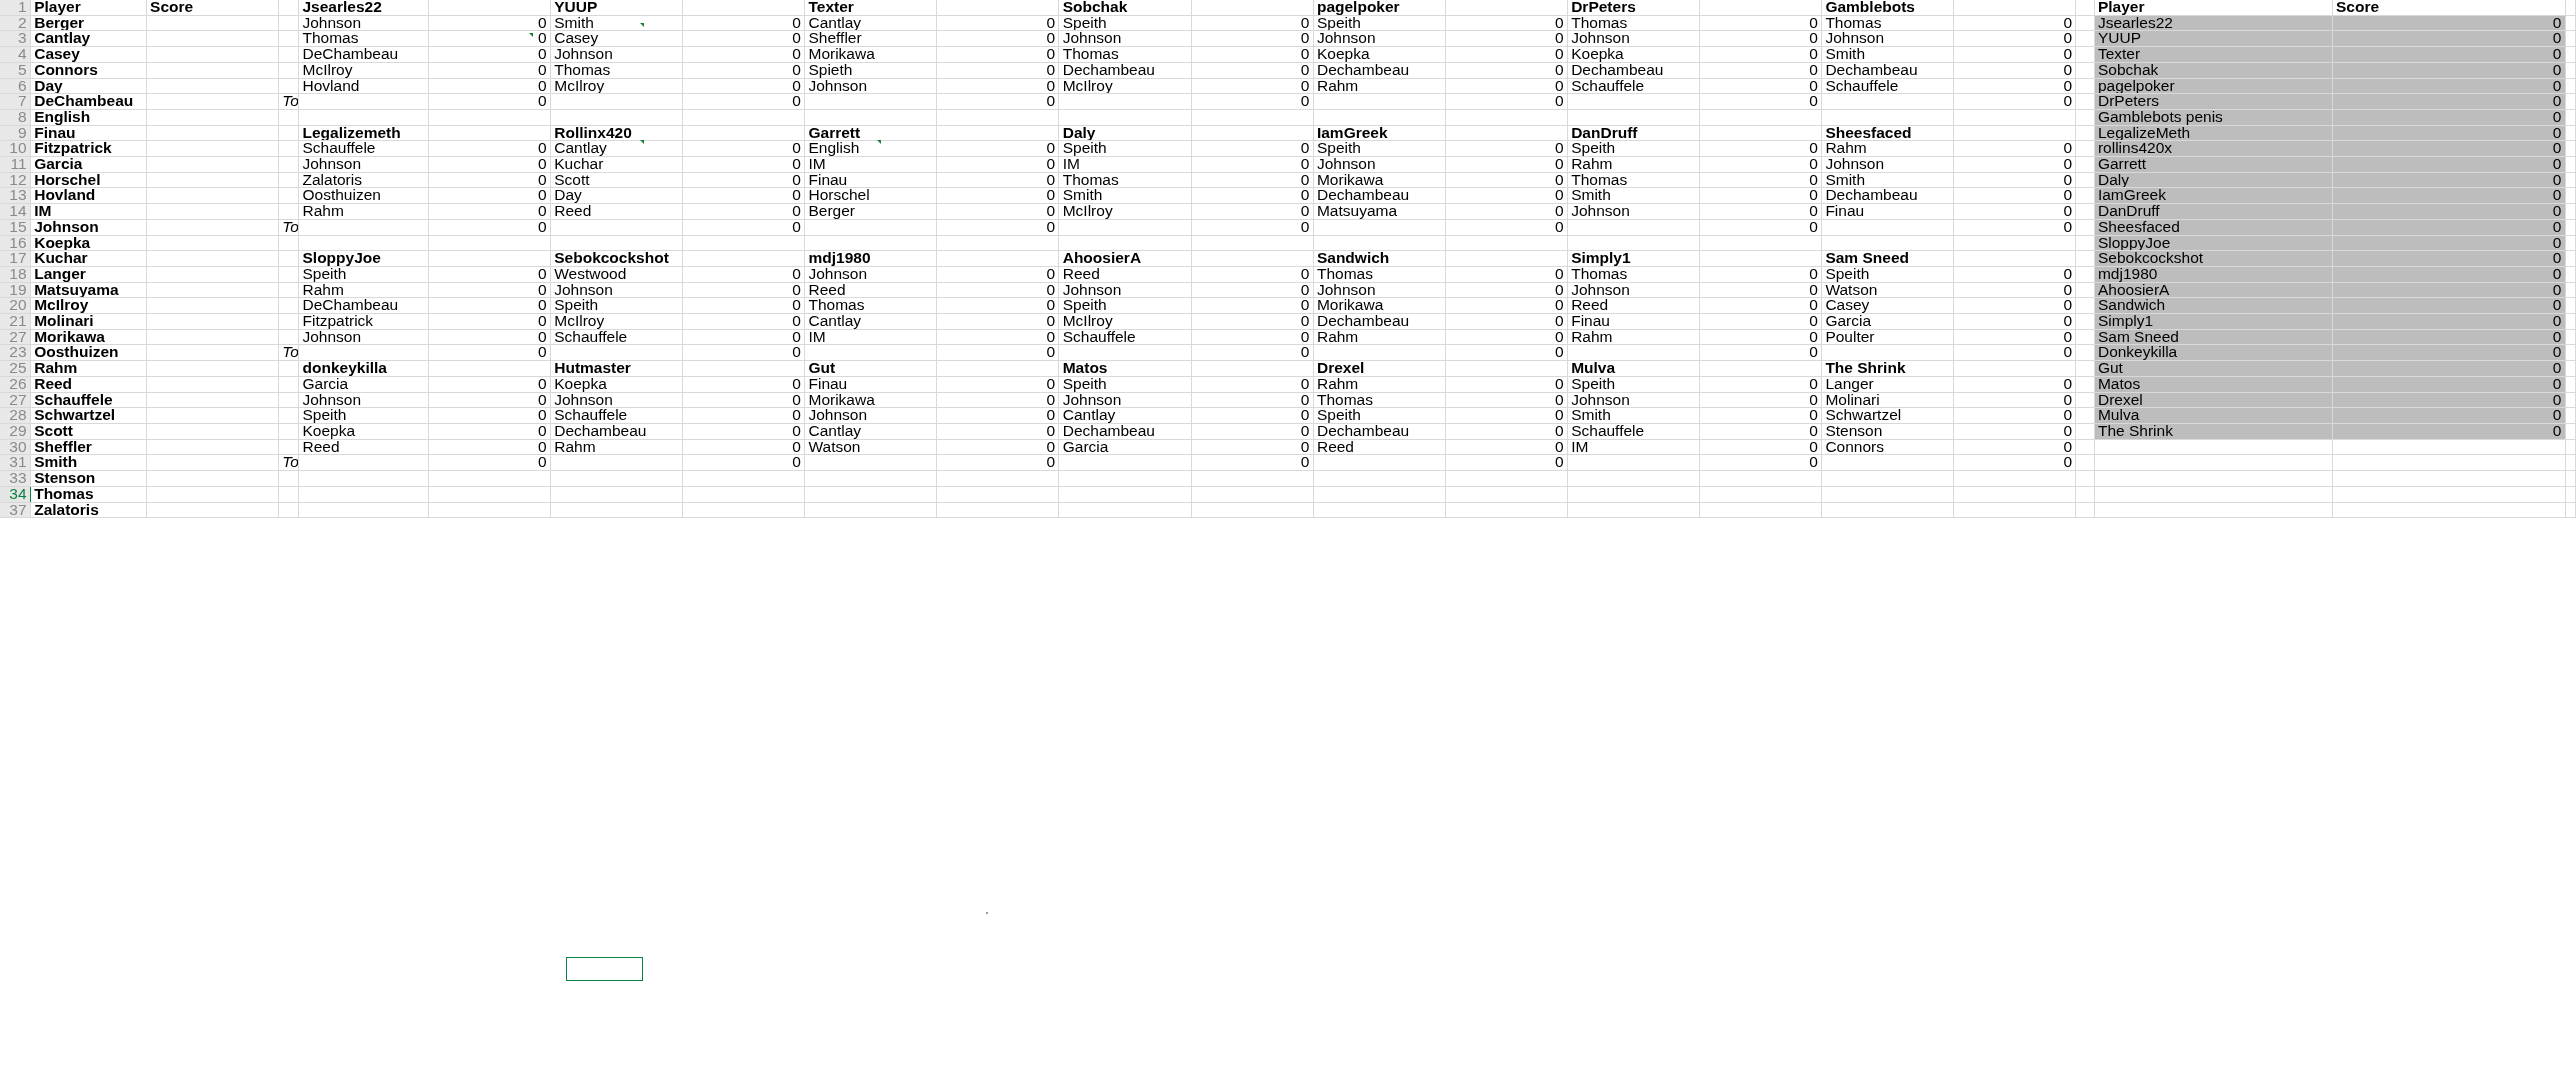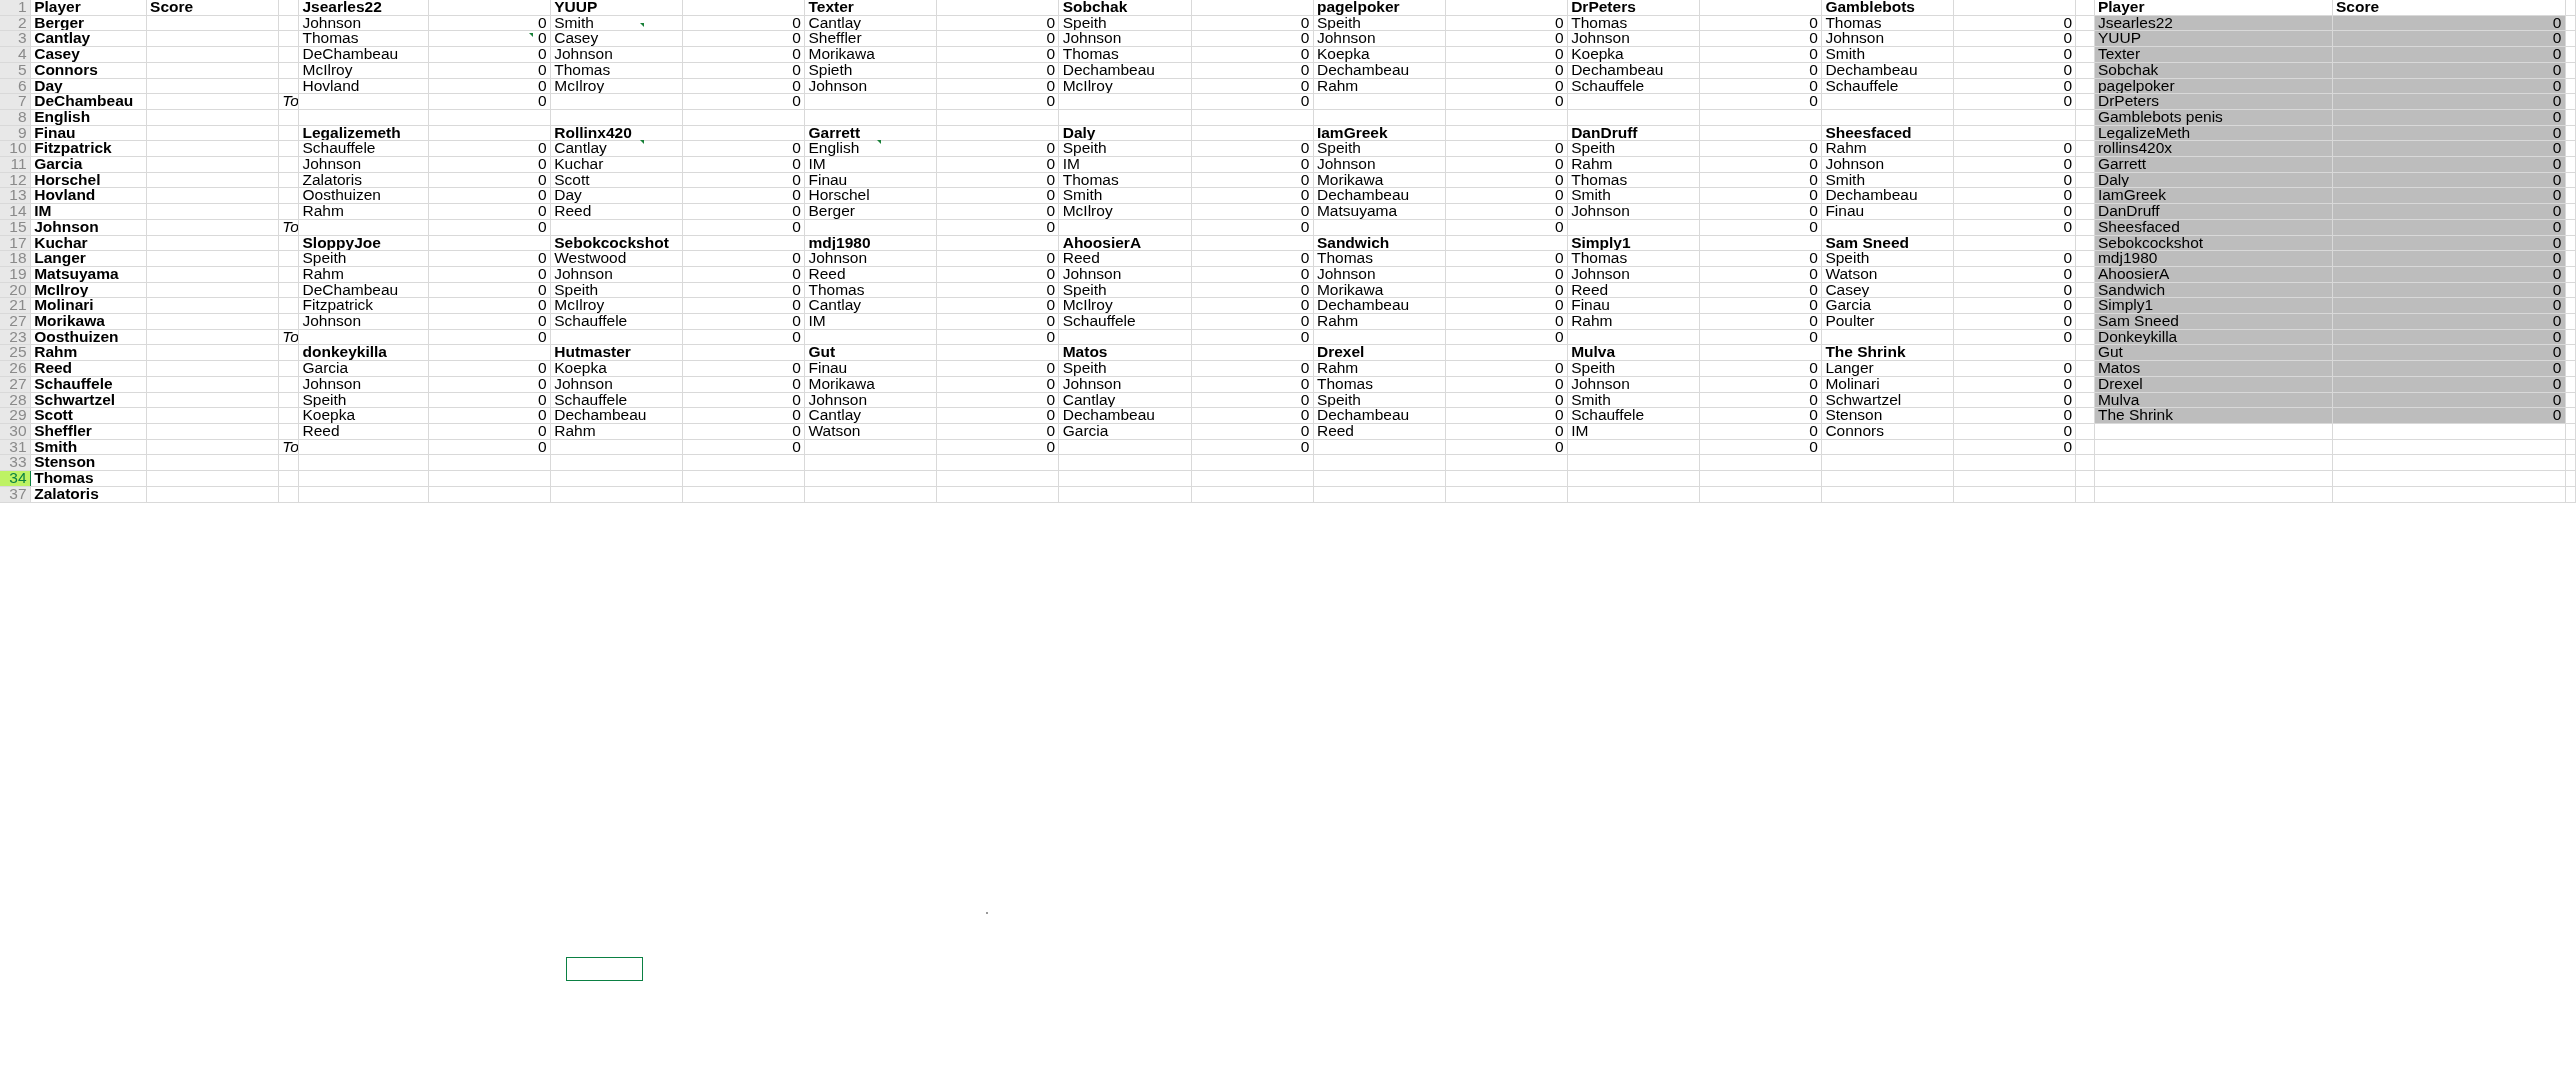--- a/index.html
+++ b/index.html
@@ -38,21 +38,21 @@
     background:#e8e8e8;
     color:#8a8a8a;
     text-align:right;
     padding-right:6.5px;
     font-size:15.5px;
     border-right:0.8px solid #c0c0c0;
     border-bottom:0.8px solid #d9d9d9;
     font-weight:400;
   }
   td.rowhdr.active{
-    background:#bef264;
+    background:#e5e5e5;
     color:#0b8043;
     border-right:1.6px solid #0b8043;
   }
   td.bold{font-weight:bold;}
   td.num{text-align:right;}
   td.ital{font-style:italic;}
   td.sel{background:#bdbdbd;}
   td.selbordL{border-left:1.6px solid #9e9e9e;}
   td.selbordT{border-top:1.6px solid #9e9e9e;}
   td.selbordB{border-bottom:1.6px solid #9e9e9e;}
@@ -461,20 +461,44 @@
           <td class=""></td>
           <td class="num">0</td>
           <td class=""></td>
           <td class="num">0</td>
           <td class=""></td>
           <td class="sel selbordL">Sheesfaced</td>
           <td class="sel num selbordR">0</td>
           <td class=""></td>
         </tr>
         <tr>
+          <td class="rowhdr">16</td>
+          <td class="bold">Koepka</td>
+          <td class=""></td>
+          <td class=""></td>
+          <td class=""></td>
+          <td class=""></td>
+          <td class=""></td>
+          <td class=""></td>
+          <td class=""></td>
+          <td class=""></td>
+          <td class=""></td>
+          <td class=""></td>
+          <td class=""></td>
+          <td class=""></td>
+          <td class=""></td>
+          <td class=""></td>
+          <td class=""></td>
+          <td class=""></td>
+          <td class=""></td>
+          <td class="sel selbordL">SloppyJoe</td>
+          <td class="sel num selbordR">0</td>
+          <td class=""></td>
+        </tr>
+        <tr>
           <td class="rowhdr">17</td>
           <td class="bold">Kuchar</td>
           <td class=""></td>
           <td class=""></td>
           <td class="bold">SloppyJoe</td>
           <td class=""></td>
           <td class="bold">Sebokcockshot</td>
           <td class=""></td>
           <td class="bold">mdj1980</td>
           <td class=""></td>

